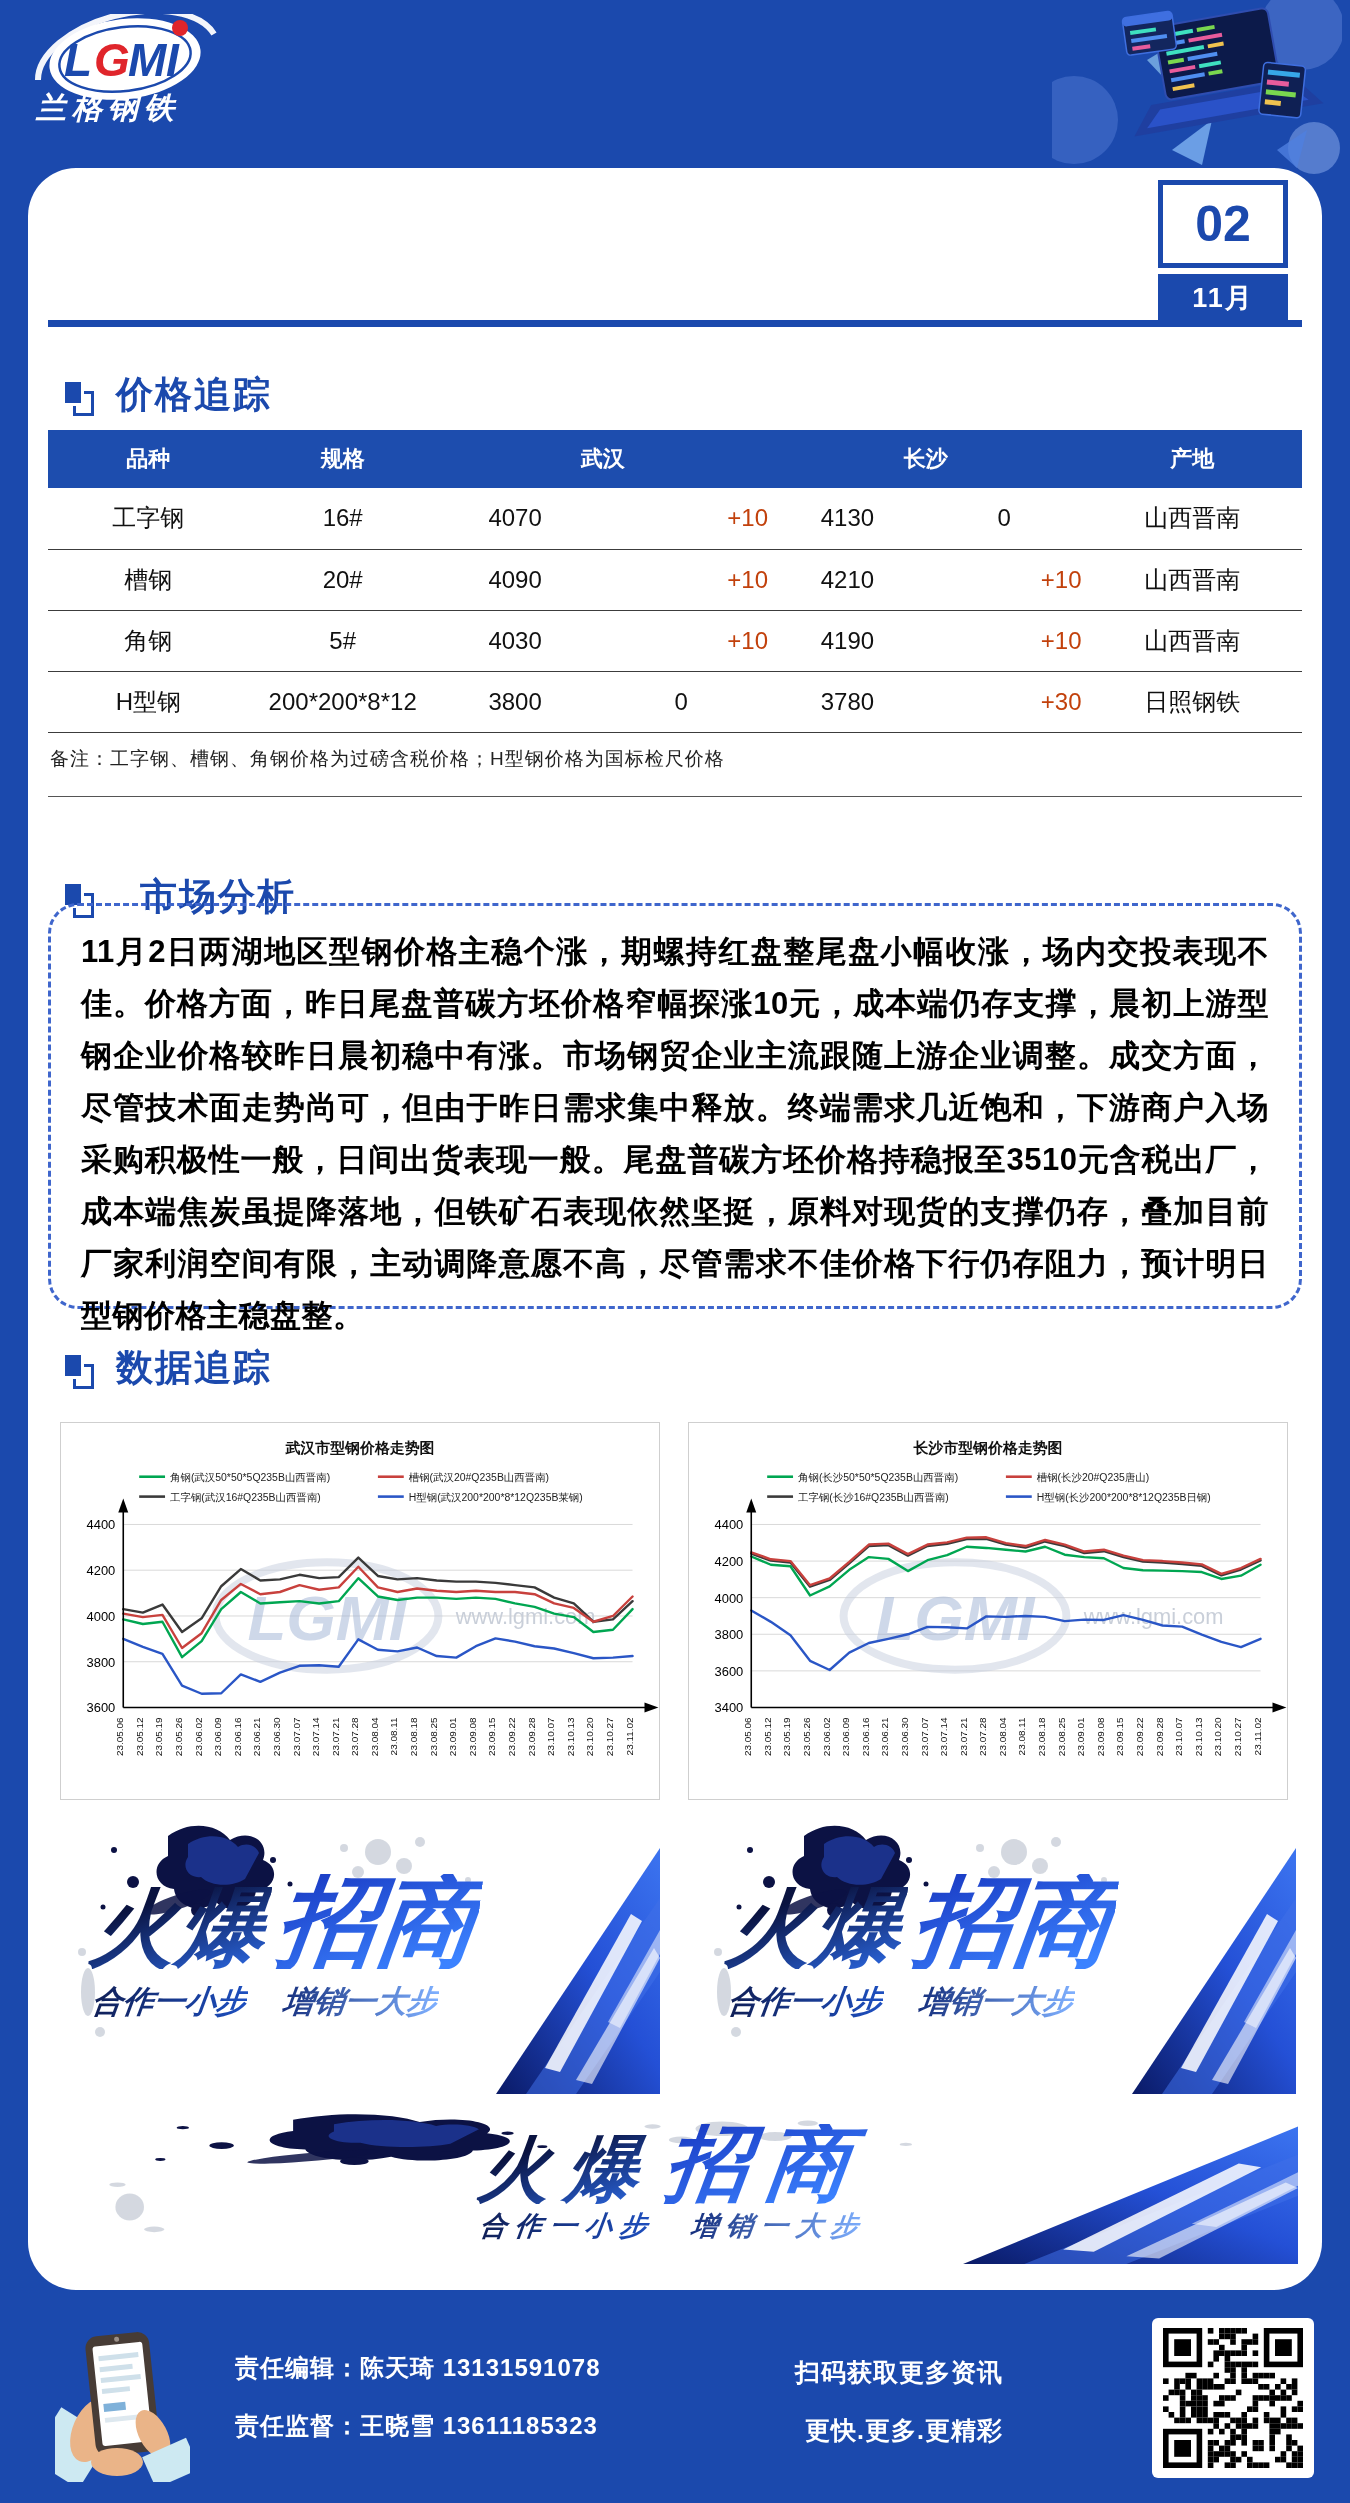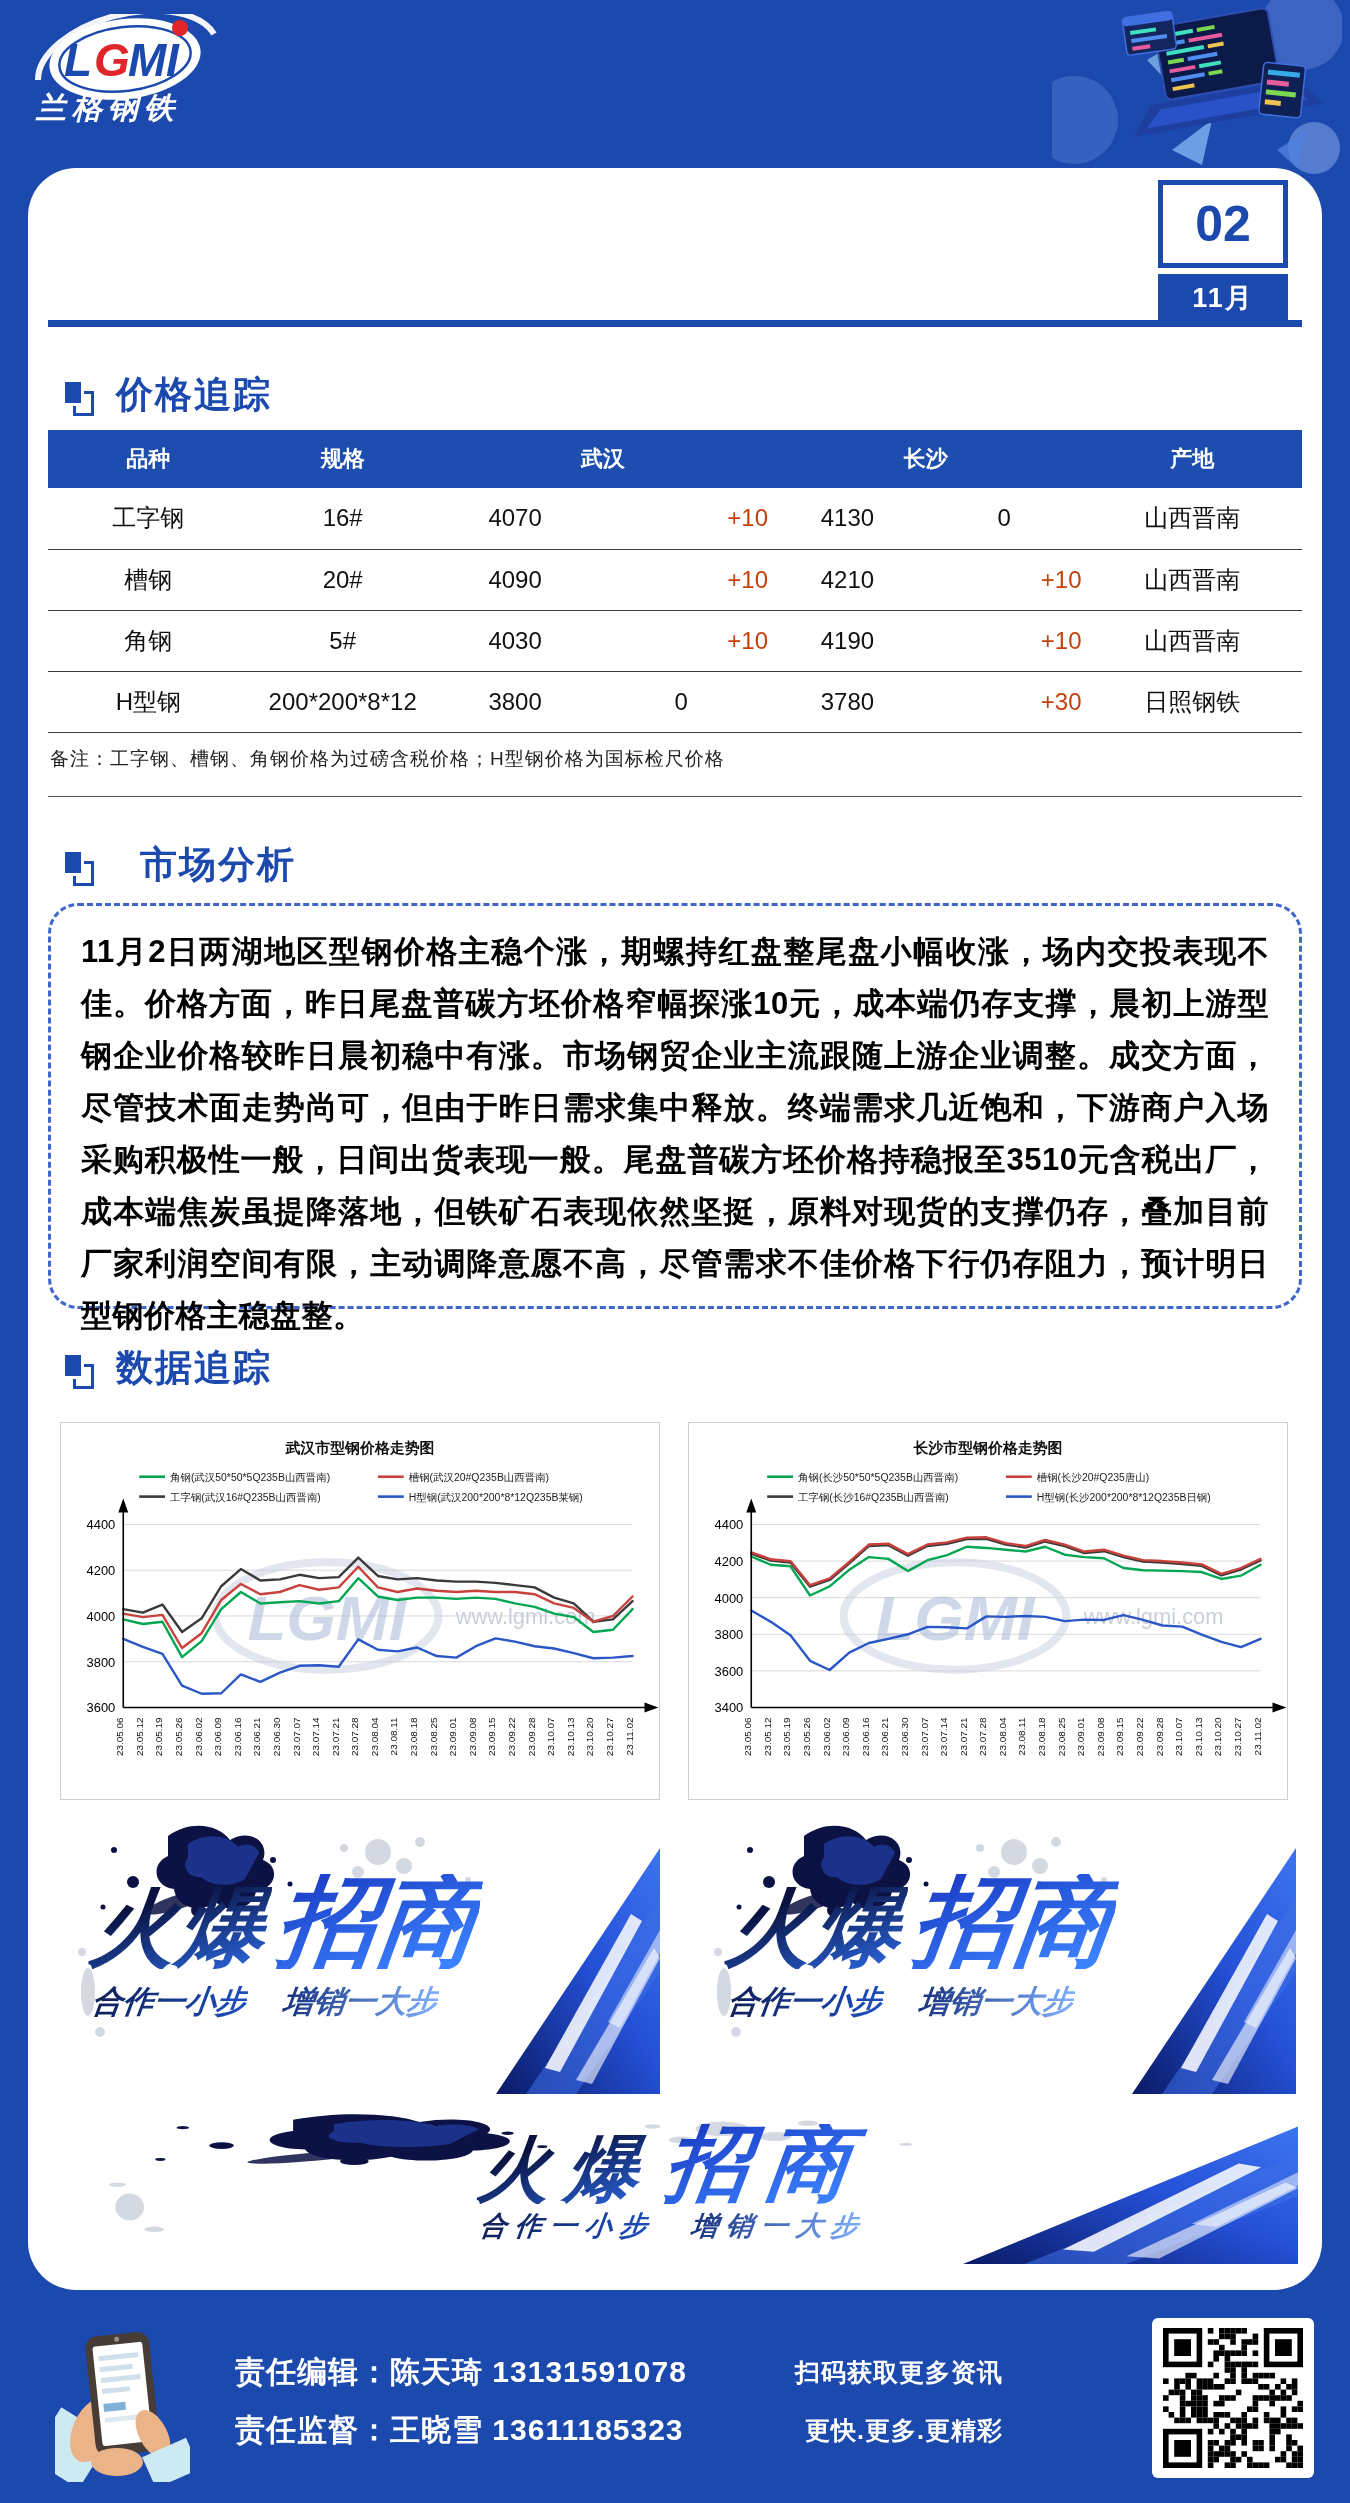--- a/index.html
+++ b/index.html
@@ -62,21 +62,21 @@
   .bt-sub{margin-top:12px;font-size:31px;font-weight:900;font-style:italic;transform:skewX(-7deg);white-space:nowrap;}
   .bt-sub .t1{background:linear-gradient(90deg,#101f56,#1d4fc0);-webkit-background-clip:text;background-clip:text;color:transparent;}
   .bt-sub .t2{margin-left:36px;background:linear-gradient(90deg,#16307e,#7fb0ff);-webkit-background-clip:text;background-clip:text;color:transparent;}
   .banner.wide .banner-text{left:0;top:12px;width:100%;display:flex;flex-direction:column;align-items:center;}
   .banner.wide .bt-a{font-size:72px;letter-spacing:16px;}
   .banner.wide .bt-b{font-size:84px;letter-spacing:16px;}
   .banner.wide .bt-sub{font-size:27px;margin-top:4px;letter-spacing:8px;}
 
   
   .phone-illu{position:absolute;left:55px;top:2322px;width:135px;height:160px;}
-  .footer-line{position:absolute;color:#fff;font-weight:bold;font-size:30px;letter-spacing:1px;white-space:nowrap;}
+  .footer-line{position:absolute;color:#fff;font-weight:bold;font-size:24px;letter-spacing:1px;white-space:nowrap;}
   .f-editor{left:235px;top:2352px;} .f-super{left:235px;top:2410px;}
   .f-qr1{left:795px;top:2356px;font-size:25px;} .f-qr2{left:805px;top:2414px;font-size:25px;}
   .qr-box{position:absolute;left:1152px;top:2318px;width:162px;height:160px;background:#fff;border-radius:6px;padding:10px;}
   .qr-box svg{display:block;width:100%;height:100%;}
 </style>
 </head>
 <body>
 
 <div id="page">
 
@@ -210,21 +210,21 @@
             <td>3780</td>
             <td class="chg up">+30</td>
             <td>日照钢铁</td>
           </tr>
         </tbody>
     </table>
 
     <div class="table-note">备注：工字钢、槽钢、角钢价格为过磅含税价格；H型钢价格为国标检尺价格</div>
     <div class="note-divider"></div>
 
-    <div class="sec-head" style="top:672px;gap:40px;">
+    <div class="sec-head" style="top:704px;gap:40px;">
       <span class="sq">
           <span class="sq-outline"></span>
           <span class="sq-fill"></span>
         </span>
       <h2>市场分析</h2>
     </div>
     <div class="analysis-box">11月2日两湖地区型钢价格主稳个涨，期螺持红盘整尾盘小幅收涨，场内交投表现不佳。价格方面，昨日尾盘普碳方坯价格窄幅探涨10元，成本端仍存支撑，晨初上游型钢企业价格较昨日晨初稳中有涨。市场钢贸企业主流跟随上游企业调整。成交方面，尽管技术面走势尚可，但由于昨日需求集中释放。终端需求几近饱和，下游商户入场采购积极性一般，日间出货表现一般。尾盘普碳方坯价格持稳报至3510元含税出厂，成本端焦炭虽提降落地，但铁矿石表现依然坚挺，原料对现货的支撑仍存，叠加目前厂家利润空间有限，主动调降意愿不高，尽管需求不佳价格下行仍存阻力，预计明日型钢价格主稳盘整。</div>
 
     <div class="sec-head" style="top:1175px;">
       <span class="sq">

